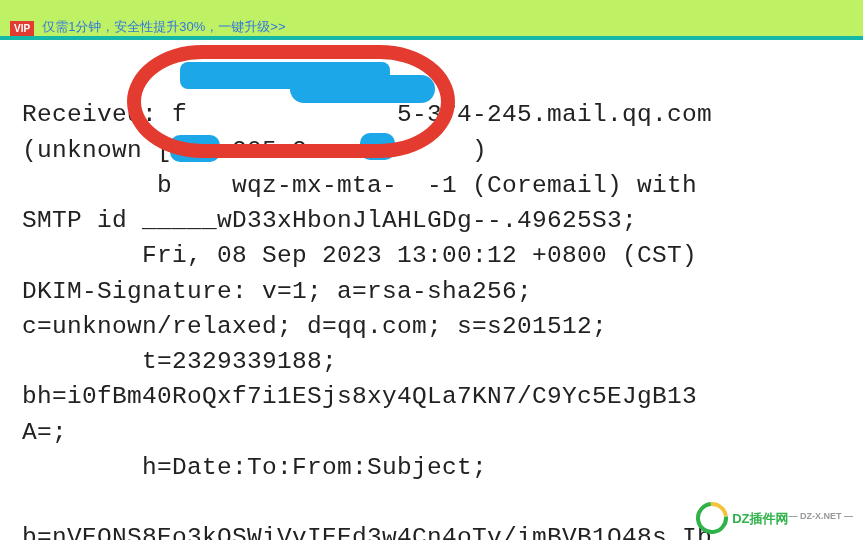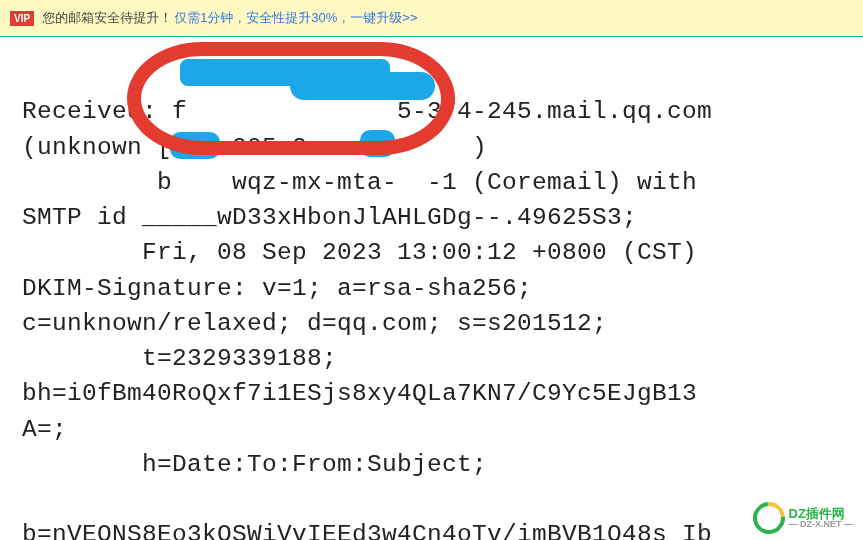--- a/index.html
+++ b/index.html
@@ -1,33 +1,32 @@
 <!DOCTYPE html>
 <html><head>
 <meta charset="utf-8">
 <style>
   html,body{margin:0;padding:0;width:863px;height:540px;background:#fff;overflow:hidden;font-family:Arial,Helvetica,sans-serif}
-  .banner{display:flex;align-items:center;height:36px;background:#fef9c3;border-bottom:1px solid #14b8a6;padding:0 10px;font-size:13px}
+  .banner{display:flex;align-items:flex-end;height:36px;background:#bef264;border-bottom:4px solid #14b8a6;padding:0 10px;font-size:13px}
   .vip-badge{background:#e23b32;color:#fff;font-size:10px;font-weight:bold;padding:2px 4px;margin-right:8px}
   .banner-txt1{color:#444;margin-right:2px}
   .banner-txt2{color:#3376de}
   .emailbody{position:relative;padding:22px 0 0 22px;font-family:"Consolas","Courier New",monospace;font-size:24.5px;line-height:1.44;color:#222;white-space:pre;letter-spacing:0.3px}
   .redact2{position:absolute;z-index:2;background:#1ba7e8;border-radius:14px}
   .red-ring{position:absolute;z-index:4;border:14px solid #e33b2f;border-radius:80px/60px;background:transparent}
   .watermark{position:absolute;right:10px;bottom:6px;display:flex;align-items:center;font-size:13px}
   .wm-circle{width:24px;height:24px;border:4px solid #2fb24a;border-top-color:#f2c43a;border-radius:50%;margin-right:4px;transform:rotate(40deg)}
-  .wm-txt{color:#2fb24a;font-weight:bold;display:flex;flex-direction:column;line-height:1}
+  .wm-txt{color:#2fb24a;font-weight:bold;display:flex;flex-direction:row;line-height:1}
   .wm-sub{color:#999;font-size:9px;font-weight:bold}
 </style>
 </head>
 <body>
 
 <div class="banner">
   <span class="vip-badge">VIP</span>
-  <span class="banner-txt1">您的邮箱安全待提升！</span>
   <span class="banner-txt2">仅需1分钟，安全性提升30%，一键升级&gt;&gt;</span>
 </div>
 
 <div class="emailbody">
 <span>Received: f              5-374-245.mail.qq.com</span>
 <span>(unknown [203.205.2           )</span>
 <span>         b    wqz-mx-mta-  -1 (Coremail) with</span>
 <span>SMTP id _____wD33xHbonJlAHLGDg--.49625S3;</span>
 <span>        Fri, 08 Sep 2023 13:00:12 +0800 (CST)</span>
 <span>DKIM-Signature: v=1; a=rsa-sha256;</span>

